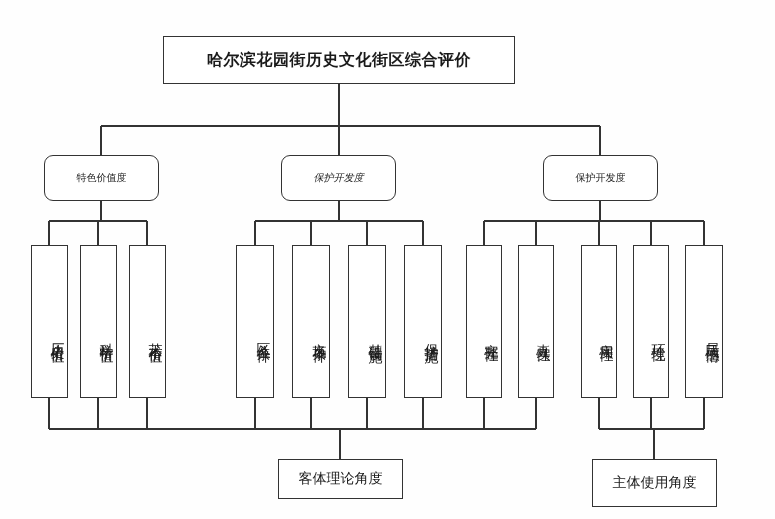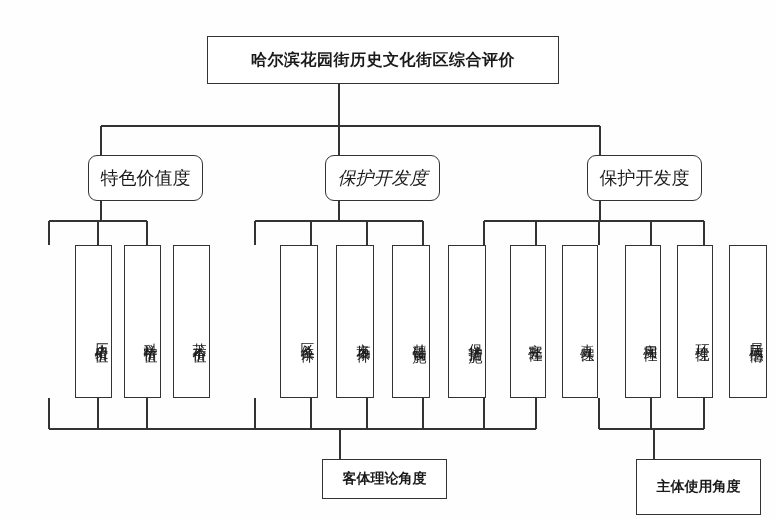--- a/index.html
+++ b/index.html
@@ -28,43 +28,42 @@
   .node {
     position: absolute;
     box-sizing: border-box;
     background: #ffffff;
     border: 1.4px solid #333333;
     display: flex;
     align-items: center;
     justify-content: center;
     text-align: center;
     color: #1a1a1a;
-    margin-left: 44px;
   }
   .node-root {
     font-size: 16px;
     font-weight: bold;
     letter-spacing: 0.5px;
   }
   .node-branch {
     border-radius: 9px;
-    font-size: 18px;
+    font-size: 10px;
   }
   .node-leaf {
     font-size: 14px;
     writing-mode: vertical-rl;
     text-orientation: upright;
     letter-spacing: 2px;
     padding-top: 28px;
     align-items: flex-start;
     justify-content: center;
   }
   .node-foot {
     font-size: 14px;
-    font-weight: 700;
+    font-weight: 400;
     justify-content: center;
   }
 </style>
 </head>
 <body>
 
 <div id="diagram-root">
 
   <svg class="edges" viewBox="0 0 775 519" xmlns="http://www.w3.org/2000/svg">
     <g stroke="#333333" stroke-width="1.4" fill="none" shape-rendering="crispEdges">
@@ -165,17 +164,17 @@
   <div class="node node-leaf" style="left:633px; top:245px; width:36px; height:153px;">
     <span>环境性</span>
   </div>
   <div class="node node-leaf" style="left:685px; top:245px; width:38px; height:153px;">
     <span>居民感情</span>
   </div>
 
   <div class="node node-foot" style="left:278px; top:459px; width:125px; height:40px;">
     <span>客体理论角度</span>
   </div>
-  <div class="node node-foot" style="left:592px; top:459px; width:125px; height:56px;">
+  <div class="node node-foot" style="left:592px; top:459px; width:125px; height:48px;">
     <span>主体使用角度</span>
   </div>
 
 </div>
 
 </body></html>

